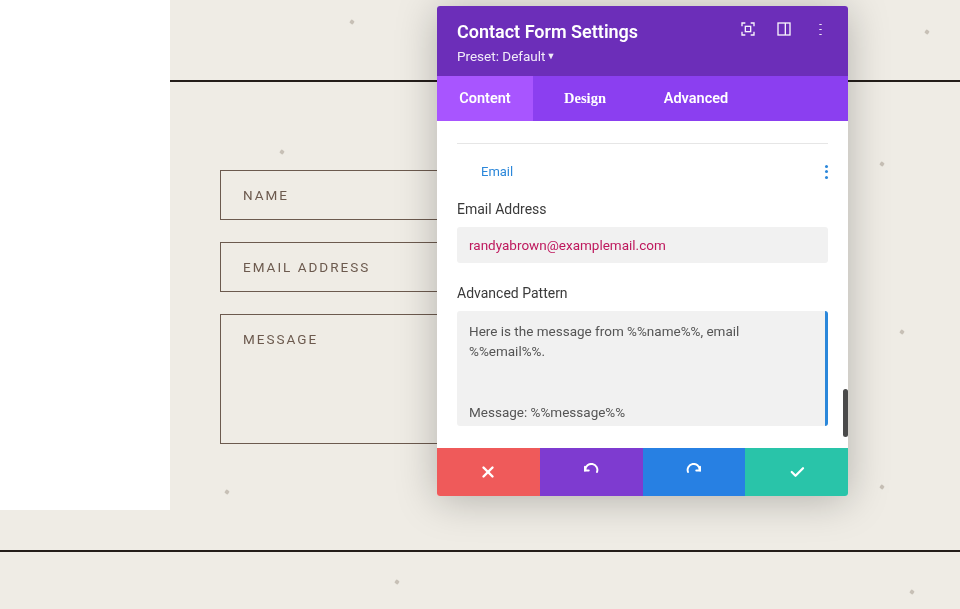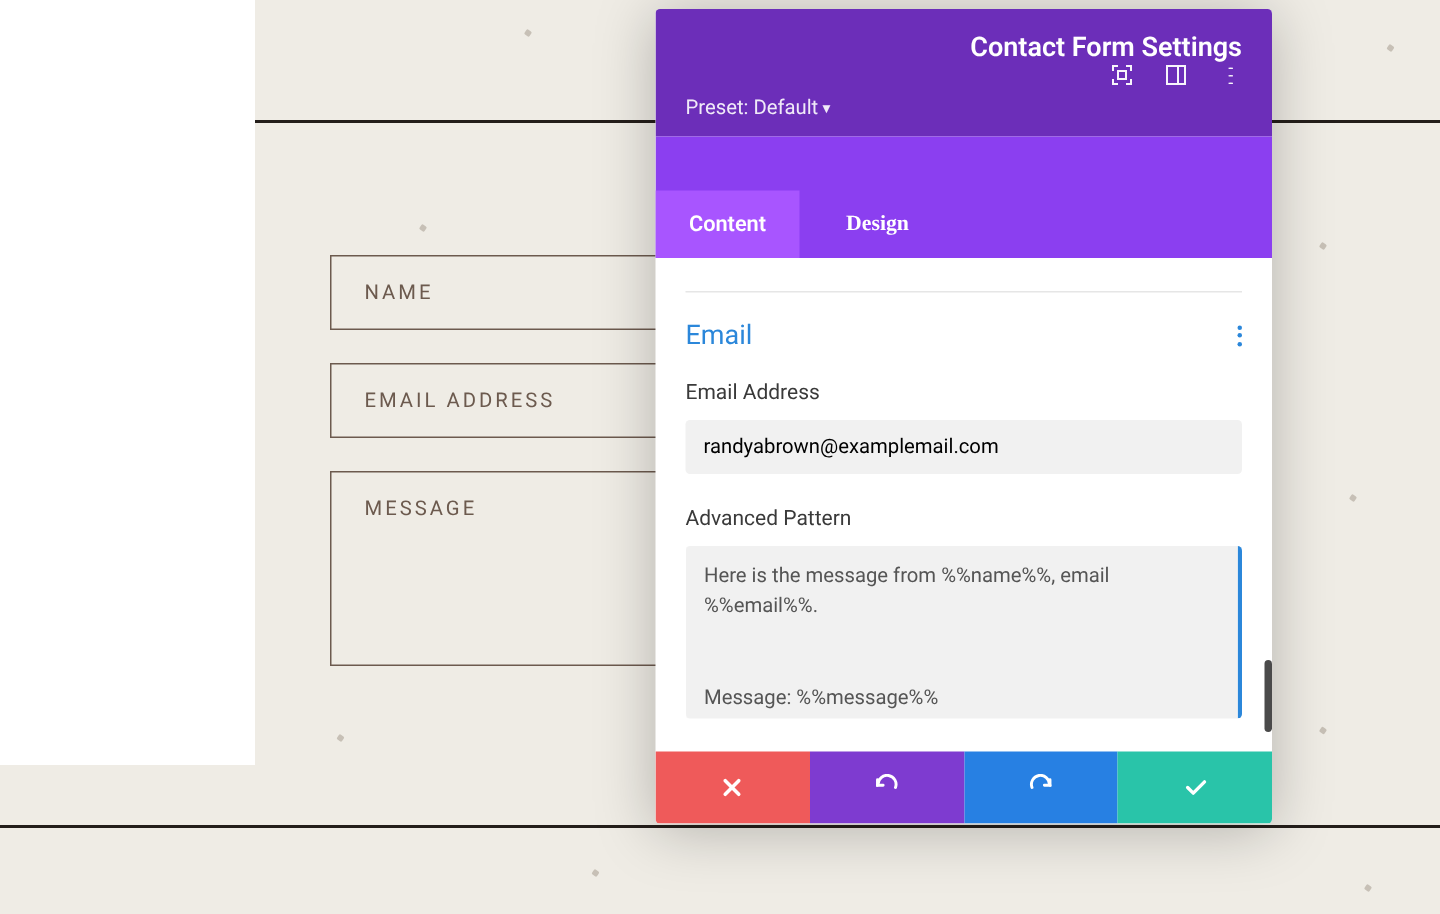--- a/index.html
+++ b/index.html
@@ -70,64 +70,63 @@
     background: #fff;
     box-shadow: 0 4px 40px rgba(0,0,0,.25);
     border-radius: 3px;
     overflow: hidden;
   }
   .panel-header {
     background: #6c2eb9;
     color: #fff;
     padding: 15px 20px 11px 20px;
   }
-  .panel-title-row { display:flex; align-items:flex-end;flex-direction:column; }
+  .panel-title-row { display:flex; align-items:flex-start; }
   .panel-title { font-size: 18px; font-weight: 600; flex:1; }
   .hdr-icons { display:flex; gap:20px; align-items:center; }
   .hdr-ic { width:16px; height:16px; cursor:pointer; opacity:.95; }
   .preset-row { margin-top:6px; font-size:13.5px; opacity:.9; cursor:pointer; display:inline-flex; align-items:center; gap:1px;}
   .preset-caret { font-size:9px; }
 
   .tabs {
     background: #8b3ff0;
     display:flex;
   }
   .tab {
     padding: 14px 0;
     color:#fff;
     font-size: 14.5px;
     font-weight:600;
     text-align:center;
     cursor:pointer;
     flex:0 0 auto;
-    margin-top:36px;
   }
   .tab.content-tab { width:96px; background:#a855ff; }
   .tab.design-tab  { width:104px;font-family:Liberation Serif, serif; }
   .tab.adv-tab     { width:118px; }
 
   .panel-body {
     padding: 0 20px 18px 20px;
     position:relative;
   }
   .body-divider { height:1px; background:#e6e6e6; margin:22px 0 18px; }
 
   .section-hdr { display:flex; align-items:center; margin-bottom:20px;}
-  .section-title { color:#2b87da; font-size:18px; font-weight:400; flex:1; }
+  .section-title { color:#2b87da; font-size:13px; font-weight:400; flex:1;margin-left:24px; }
   .kebab { color:#2b87da; font-size:18px; cursor:pointer; line-height:0.5; letter-spacing:0; }
   .kebab span{display:block; width:3px; height:3px; background:#2b87da; border-radius:50%; margin:2.5px 0;}
 
   .field-label { font-size:14px; color:#3a3a3a; margin-bottom:10px; }
   .text-input {
     width:100%;
     background:#f1f1f1;
     border:none;
     padding:10px 12px;
     font-size:13.5px;
-    color:#000000;
+    color:#be185d;
     border-radius:3px;
     font-family:inherit;
   }
   .textarea-wrap { position:relative; }
   .msg-textarea {
     width:100%;
     height:115px;
     background:#f1f1f1;
     border:none;
     border-right:3px solid #2b87da;
@@ -218,20 +217,21 @@
     </div>
     <div class="preset-row">
       <span>Preset: Default</span>
       <span class="preset-caret">▼</span>
     </div>
   </div>
 
   <div class="tabs">
     <div class="tab content-tab">Content</div>
     <div class="tab design-tab">Design</div>
+    <div class="tab adv-tab">Advanced</div>
   </div>
 
   <div class="panel-body">
     <div class="body-divider"></div>
 
     <div class="section-hdr">
       <div class="section-title">Email</div>
       <div class="kebab">
         <span></span>
           <span></span>

